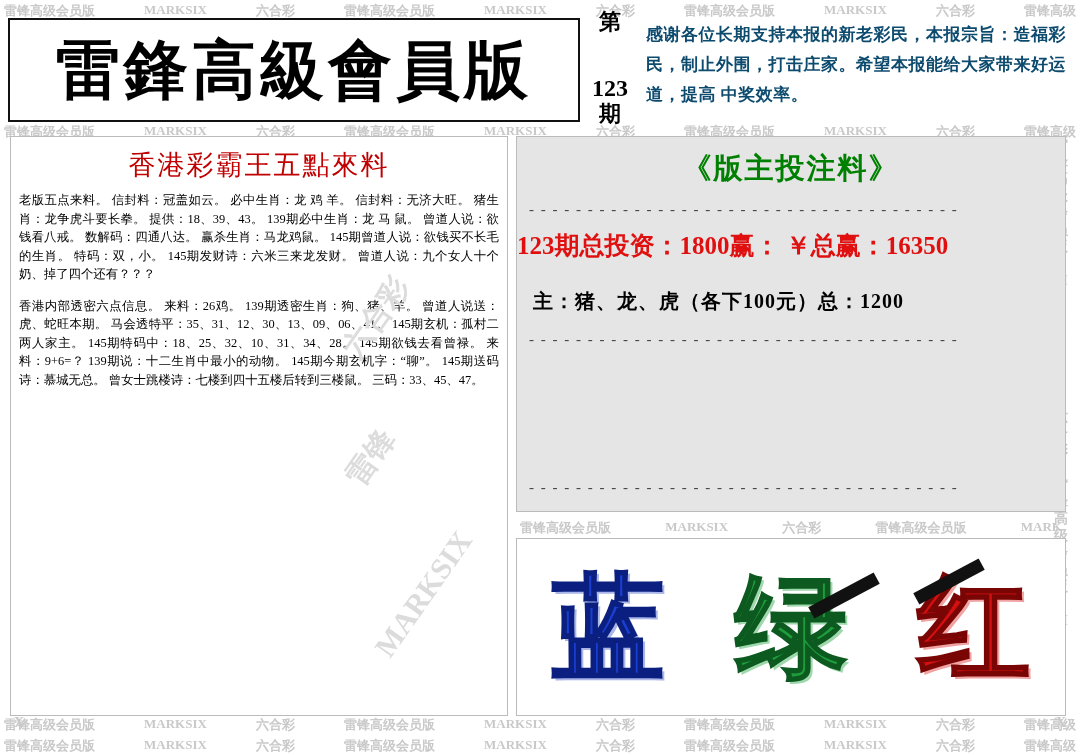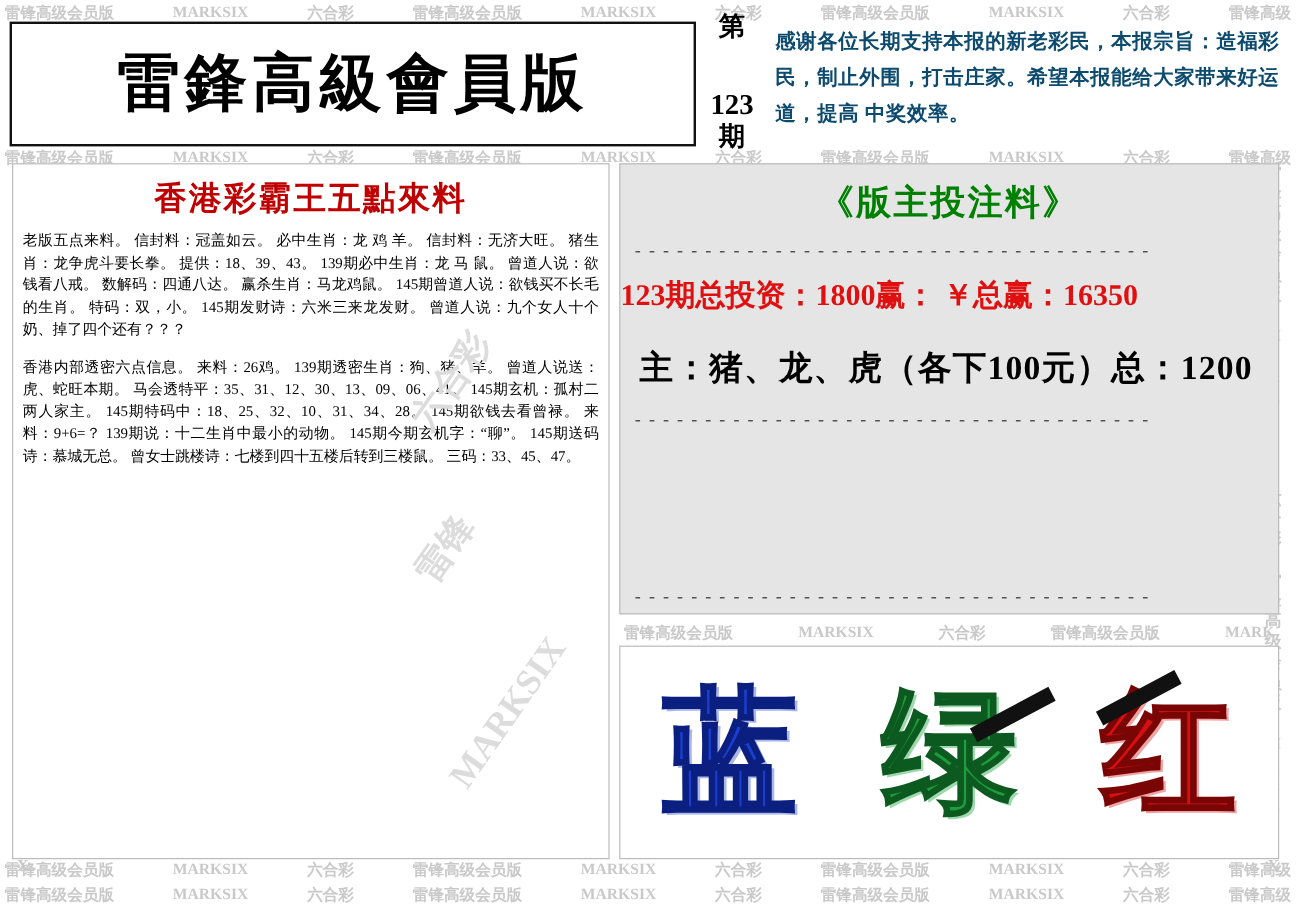--- a/index.html
+++ b/index.html
@@ -68,21 +68,21 @@
   }
   .title-box{
     position:absolute;left:0;top:0;width:568px;height:100px;
     border:2px solid #111;
     background:#fff;
     display:flex;align-items:center;justify-content:center;
   }
   .title-box .t{
     font-family:"Liberation Serif", serif;
     font-weight:bold;
-    font-size:52px;
+    font-size:64px;
     letter-spacing:4px;
     color:#000;
     white-space:nowrap;
   }
   .issue-box{
     position:absolute;left:572px;top:0;width:60px;height:100px;
     display:flex;flex-direction:column;align-items:center;justify-content:center;
     font-size:22px;font-weight:bold;color:#000;line-height:26px;
   }
   .issue-box .num{font-size:24px;margin-top:40px;}
@@ -99,21 +99,21 @@
   .left-panel{
     position:absolute;left:10px;top:136px;width:496px;height:578px;
     background:#fff;
     border:1px solid #bbb;
     z-index:2;
     overflow:hidden;
   }
   .left-title{
     text-align:center;
     font-size:27px;
-    font-weight:bold;
+    font-weight:normal;
     color:#c00000;
     margin:10px 0 6px 0;
     letter-spacing:2px;
   }
   .left-body{
     padding:2px 8px 4px 8px;
     font-size:12.4px;
     line-height:18.5px;
     color:#000;
     font-family:"Liberation Serif", serif;
@@ -142,21 +142,21 @@
     overflow:hidden;
     white-space:nowrap;
     height:18px;
   }
   .rt-line1{
     text-align:left;
     font-size:25px;font-weight:bold;color:#e01010;
     margin:8px 0 26px 0;
   }
   .rt-line2,.rt-line3{
-    font-size:28px;font-weight:bold;color:#000;
+    font-size:20px;font-weight:bold;color:#000;
     margin:6px 0 6px 16px;
     letter-spacing:1px;
   }
   .rt-spacer{height:108px;}
 
   
   .right-bottom{
     position:absolute;left:516px;top:538px;width:548px;height:176px;
     background:#fff;border:1px solid #bbb;z-index:2;
     display:flex;align-items:center;justify-content:space-around;

